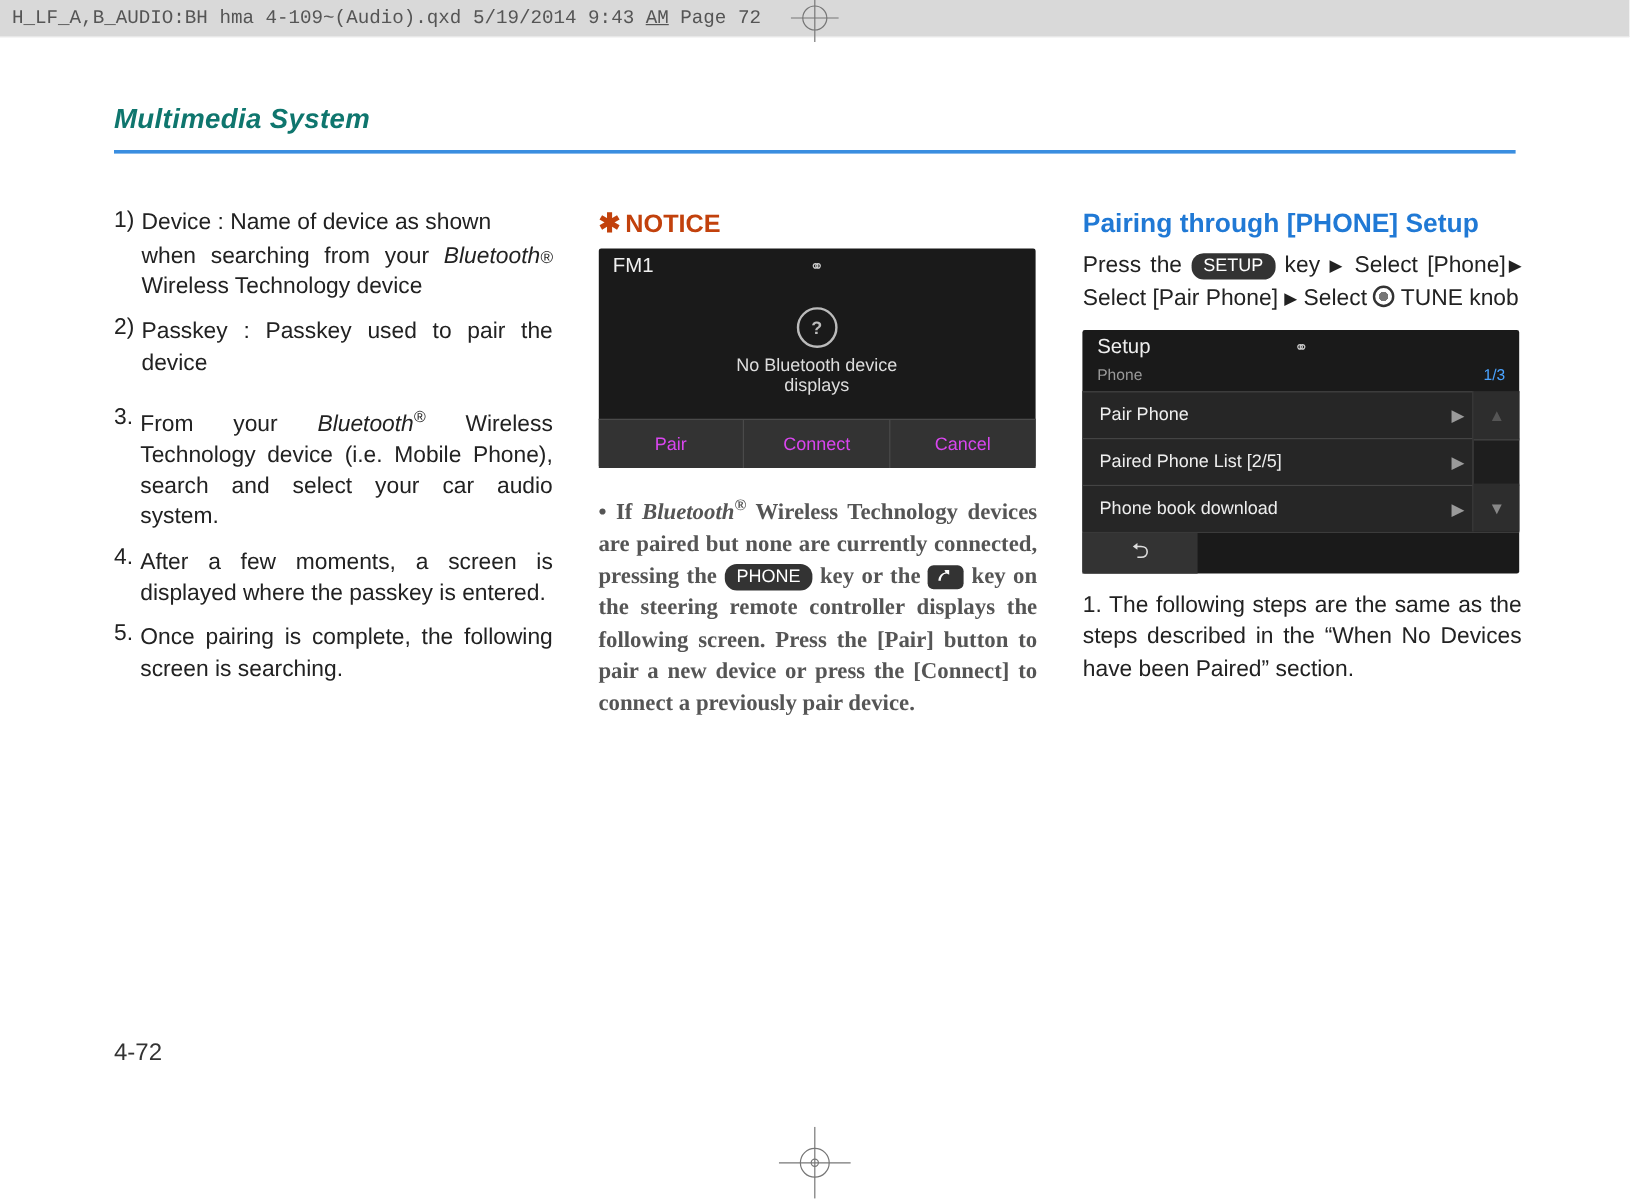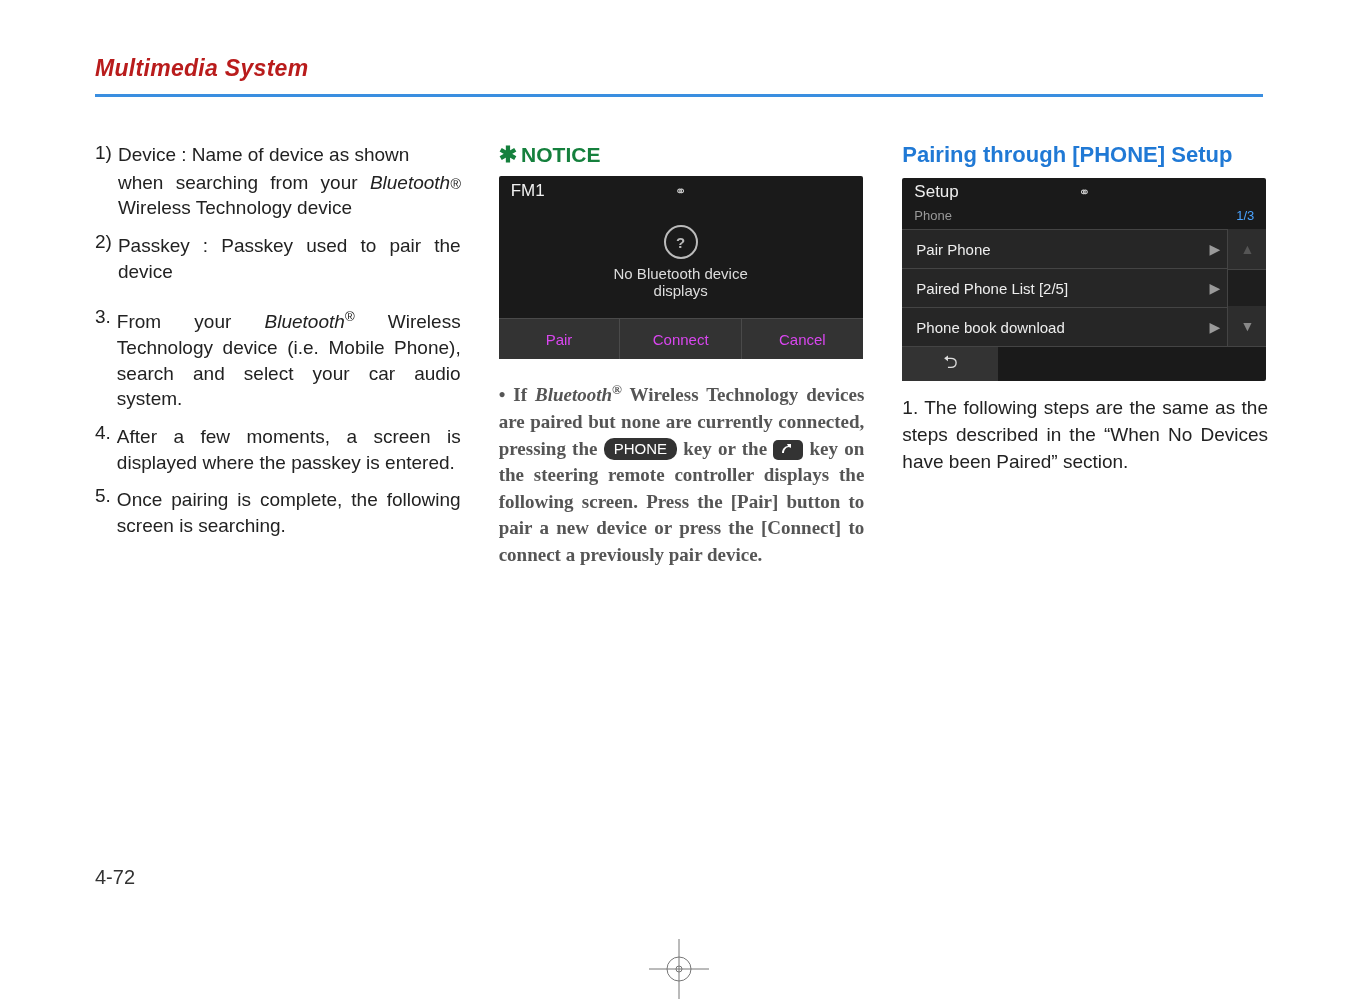--- a/index.html
+++ b/index.html
@@ -35,21 +35,21 @@
     left: 50%;
     top: 50%;
     transform: translate(-50%, -50%);
     width: 40px;
     height: 40px;
     pointer-events: none;
   }
 
   
   .section-title {
-    color: #b91c1c;
+    color: #0f766e;
     font-family: Arial, Helvetica, sans-serif;
     font-size: 23px;
     font-weight: bold;
     padding: 55px 0 4px 95px;
     font-style: italic;
     letter-spacing: 0.3px;
   }
   .section-rule {
     height: 3px;
     background: #3a8ee0;
@@ -71,21 +71,21 @@
   .item { margin-bottom: 10px; }
   .item .num { display: table-cell; padding-right: 6px; white-space: nowrap; vertical-align: top;}
   .item .txt { display: table-cell; vertical-align: top; }
   .txt .body { text-align: justify; line-height: 1.35; margin-top: 2px;}
   .txt .lead { line-height: 1.35; }
 
   
   .notice-head {
     font-size: 21px;
     font-weight: bold;
-    color: #15803d;
+    color: #c2410c;
     margin-bottom: 8px;
   }
   .notice-head .star { font-size: 22px; margin-right: 4px;}
   .screenshot1, .screenshot2 {
     background: #1a1a1a;
     color: #e5e5e5;
     border-radius: 2px;
     font-family: Arial, sans-serif;
   }
   .screenshot1 {
@@ -313,20 +313,28 @@
 
   .it { font-style: italic; }
   .sup { font-size: 0.7em; vertical-align: super; }
   .amspan { text-decoration: underline; }
 </style>
 </head>
 <body>
 
 <div class="page">
 
+  <div class="topstrip">
+    <span>H_LF_A,B_AUDIO:BH hma 4-109~(Audio).qxd  5/19/2014  9:43 </span><span class="amspan">AM</span><span>  P</span><span>age 72</span>
+    <svg class="cross" viewBox="0 0 40 40">
+      <line x1="0" y1="20" x2="40" y2="20" stroke="#777" stroke-width="1"></line>
+      <line x1="20" y1="0" x2="20" y2="40" stroke="#777" stroke-width="1"></line>
+      <circle cx="20" cy="20" r="10" fill="none" stroke="#777" stroke-width="1"></circle>
+    </svg>
+  </div>
 
   <div class="section-title">Multimedia System</div>
   <div class="section-rule"></div>
 
   <div class="columns">
 
     <div class="col">
       <div class="item">
         <span class="num">1)</span>
         <span class="txt">
@@ -397,20 +405,30 @@
           <svg width="18" height="14" viewBox="0 0 18 14">
               <path d="M3 10 C3 6, 6 3, 9 3 C9 3, 8 1, 8 1 L12 1 L12 5 C12 5, 10 4, 10 4 C7 4, 5 7, 5 10 Z" fill="#fff"></path>
             </svg>
         </span><span> key on the steering remote controller displays the following screen. Press the [Pair] button to pair a new device or press the [Connect] to connect a previously pair device.</span>
       </div>
     </div>
 
     <div class="col right">
       <div class="heading">Pairing through [PHONE] Setup</div>
 
+      <div class="lead">
+        <span>Press the </span>
+        <span class="pill">SETUP</span>
+        <span> key </span><span class="tri">▶</span>
+        <span>Select [Phone]</span><span class="tri">▶</span>
+        <span>Select [Pair Phone] </span><span class="tri">▶</span>
+        <span> Select </span>
+        <span class="tuneknob"></span>
+        <span>TUNE knob</span>
+      </div>
 
       <div class="screenshot2">
         <div class="ss2-top">
           <span>Setup</span>
           <span class="bt-icon">⚭</span>
         </div>
         <div class="ss2-sub">
           <span>Phone</span>
           <span style="color:#4aa3ff;">1/3</span>
         </div>

